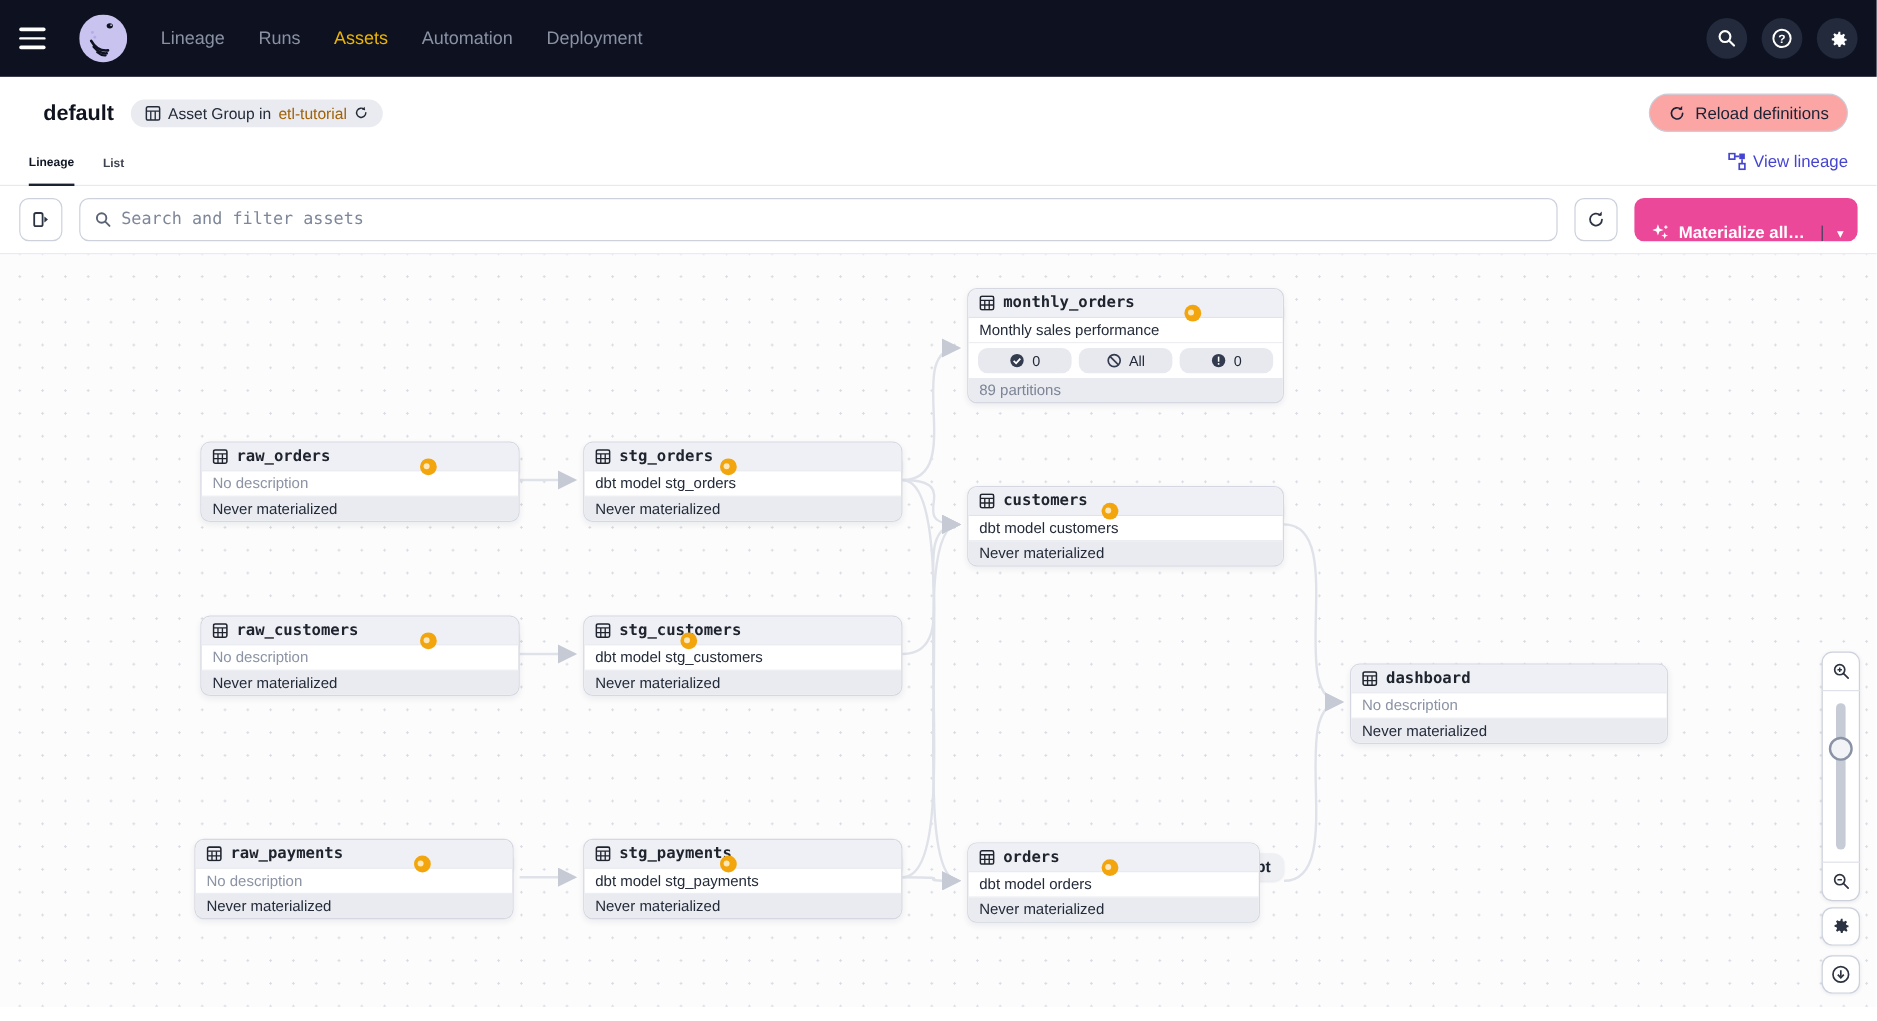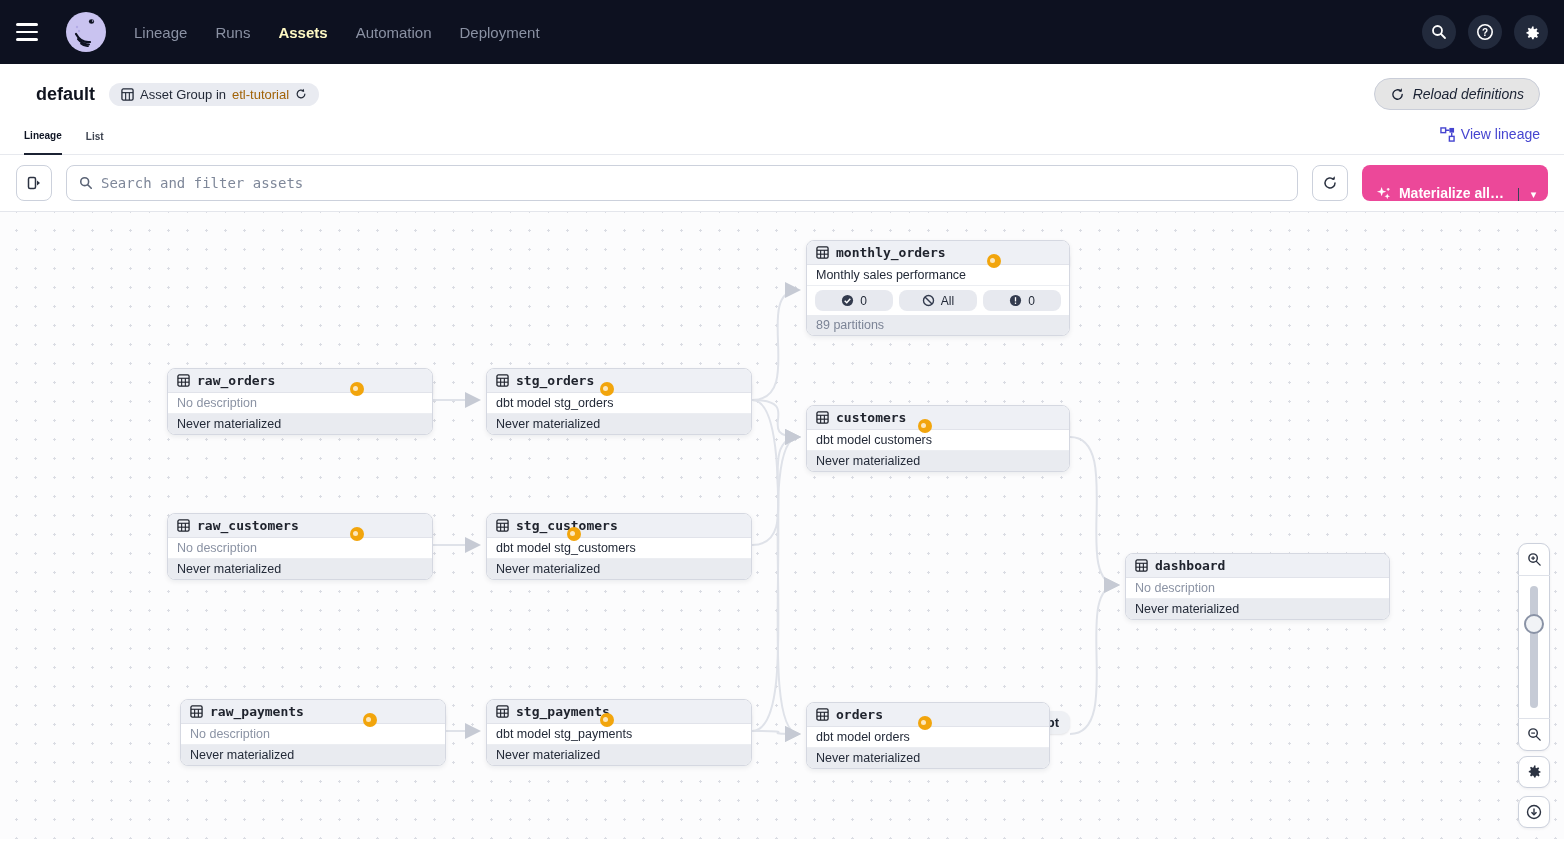--- a/index.html
+++ b/index.html
@@ -5,30 +5,30 @@
   * { margin:0; padding:0; box-sizing:border-box; }
   html,body { width:1564px; height:851px; font-family:"Liberation Sans", sans-serif; background:#fff; overflow:hidden; }
 
   
   .topbar { height:64px; background:#0d1120; display:flex; align-items:center; padding:0 16px; }
   .hamburger { width:36px; height:36px; display:flex; flex-direction:column; justify-content:center; gap:5px; cursor:pointer; margin-right:14px; }
   .hamburger span { display:block; width:22px; height:2.5px; background:#fff; border-radius:2px; }
   .logo { width:40px; height:40px; margin-right:28px; }
   .nav { display:flex; gap:28px; align-items:center; }
   .nav-item { font-size:15px; font-weight:500; color:#8a91a3; cursor:pointer; }
-  .nav-item.active { color:#fef9c3; font-weight:700; }
+  .nav-item.active { color:#eab308; font-weight:400; }
   .topbar-right { margin-left:auto; display:flex; gap:12px; }
   .circle-btn { width:34px; height:34px; border-radius:50%; background:#222a3c; display:flex; align-items:center; justify-content:center; cursor:pointer; color:#fff; }
 
   
   .page-header { display:flex; align-items:center; padding:14px 24px 10px 36px; }
   .page-title { font-size:18px; font-weight:700; color:#10141f; margin-right:14px; }
   .group-pill { display:flex; align-items:center; gap:6px; background:#e9ebf1; border-radius:14px; padding:4px 12px; font-size:13px; color:#232a38; }
   .group-pill a { color:#a16207; text-decoration:none; cursor:pointer; }
-  .reload-btn { margin-left:auto; display:flex; align-items:center; gap:8px; border:1px solid #c9cdd8; border-radius:18px; background:#e5e5e5; padding:7px 15px; font-size:14px; color:#1a2233; cursor:pointer;font-style:italic; }
+  .reload-btn { margin-left:auto; display:flex; align-items:center; gap:8px; border:1px solid #c9cdd8; border-radius:18px; background:#fca5a5; padding:7px 15px; font-size:14px; color:#1a2233; cursor:pointer; }
 
   
   .tabs-row { display:flex; align-items:flex-end; padding:0 24px; border-bottom:1px solid #e7e9ee; }
   .tab { font-size:10px; font-weight:600; padding:10px 0 12px 0; margin-right:24px; cursor:pointer; }
   .tab.active { color:#0f1524; border-bottom:2px solid #1b2232; margin-bottom:-1px; }
   .tab.inactive { color:#3d4350; }
   .view-lineage { margin-left:auto; display:flex; align-items:center; gap:6px; color:#4645d0; font-size:14px; padding-bottom:12px; cursor:pointer; }
 
   
   .toolbar { display:flex; align-items:center; padding:10px 16px; border-bottom:1px solid #e4e6ec; background:#fff; }
@@ -400,21 +400,21 @@
               <line x1="5" y1="4.6" x2="5" y2="13" stroke="#20242e" stroke-width="1.2"></line>
               <line x1="9" y1="4.6" x2="9" y2="13" stroke="#20242e" stroke-width="1.2"></line>
               <line x1="1" y1="8.8" x2="13" y2="8.8" stroke="#20242e" stroke-width="1.2"></line>
             </svg>
             <span>dashboard</span>
           </div>
           <div class="node-desc muted">No description</div>
           <div class="node-footer">Never materialized</div>
         </div>
       </div>
-      <div style="position: absolute; left: 180px; top: 487px; width: 266px;">
+      <div style="position: absolute; left: 162px; top: 487px; width: 266px;">
         <div class="node" style="width:266px">
           <div class="node-header">
             <svg width="13" height="13" viewBox="0 0 14 14">
               <rect x="1" y="1" width="12" height="12" rx="1.5" fill="none" stroke="#20242e" stroke-width="1.4"></rect>
               <line x1="1" y1="4.6" x2="13" y2="4.6" stroke="#20242e" stroke-width="1.2"></line>
               <line x1="5" y1="4.6" x2="5" y2="13" stroke="#20242e" stroke-width="1.2"></line>
               <line x1="9" y1="4.6" x2="9" y2="13" stroke="#20242e" stroke-width="1.2"></line>
               <line x1="1" y1="8.8" x2="13" y2="8.8" stroke="#20242e" stroke-width="1.2"></line>
             </svg>
             <span>raw_payments</span>

